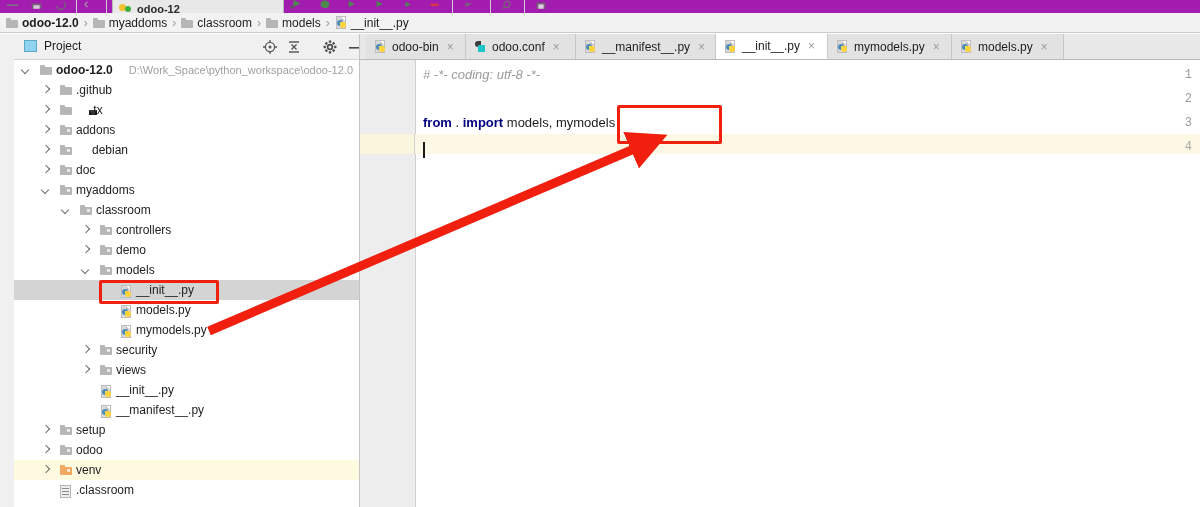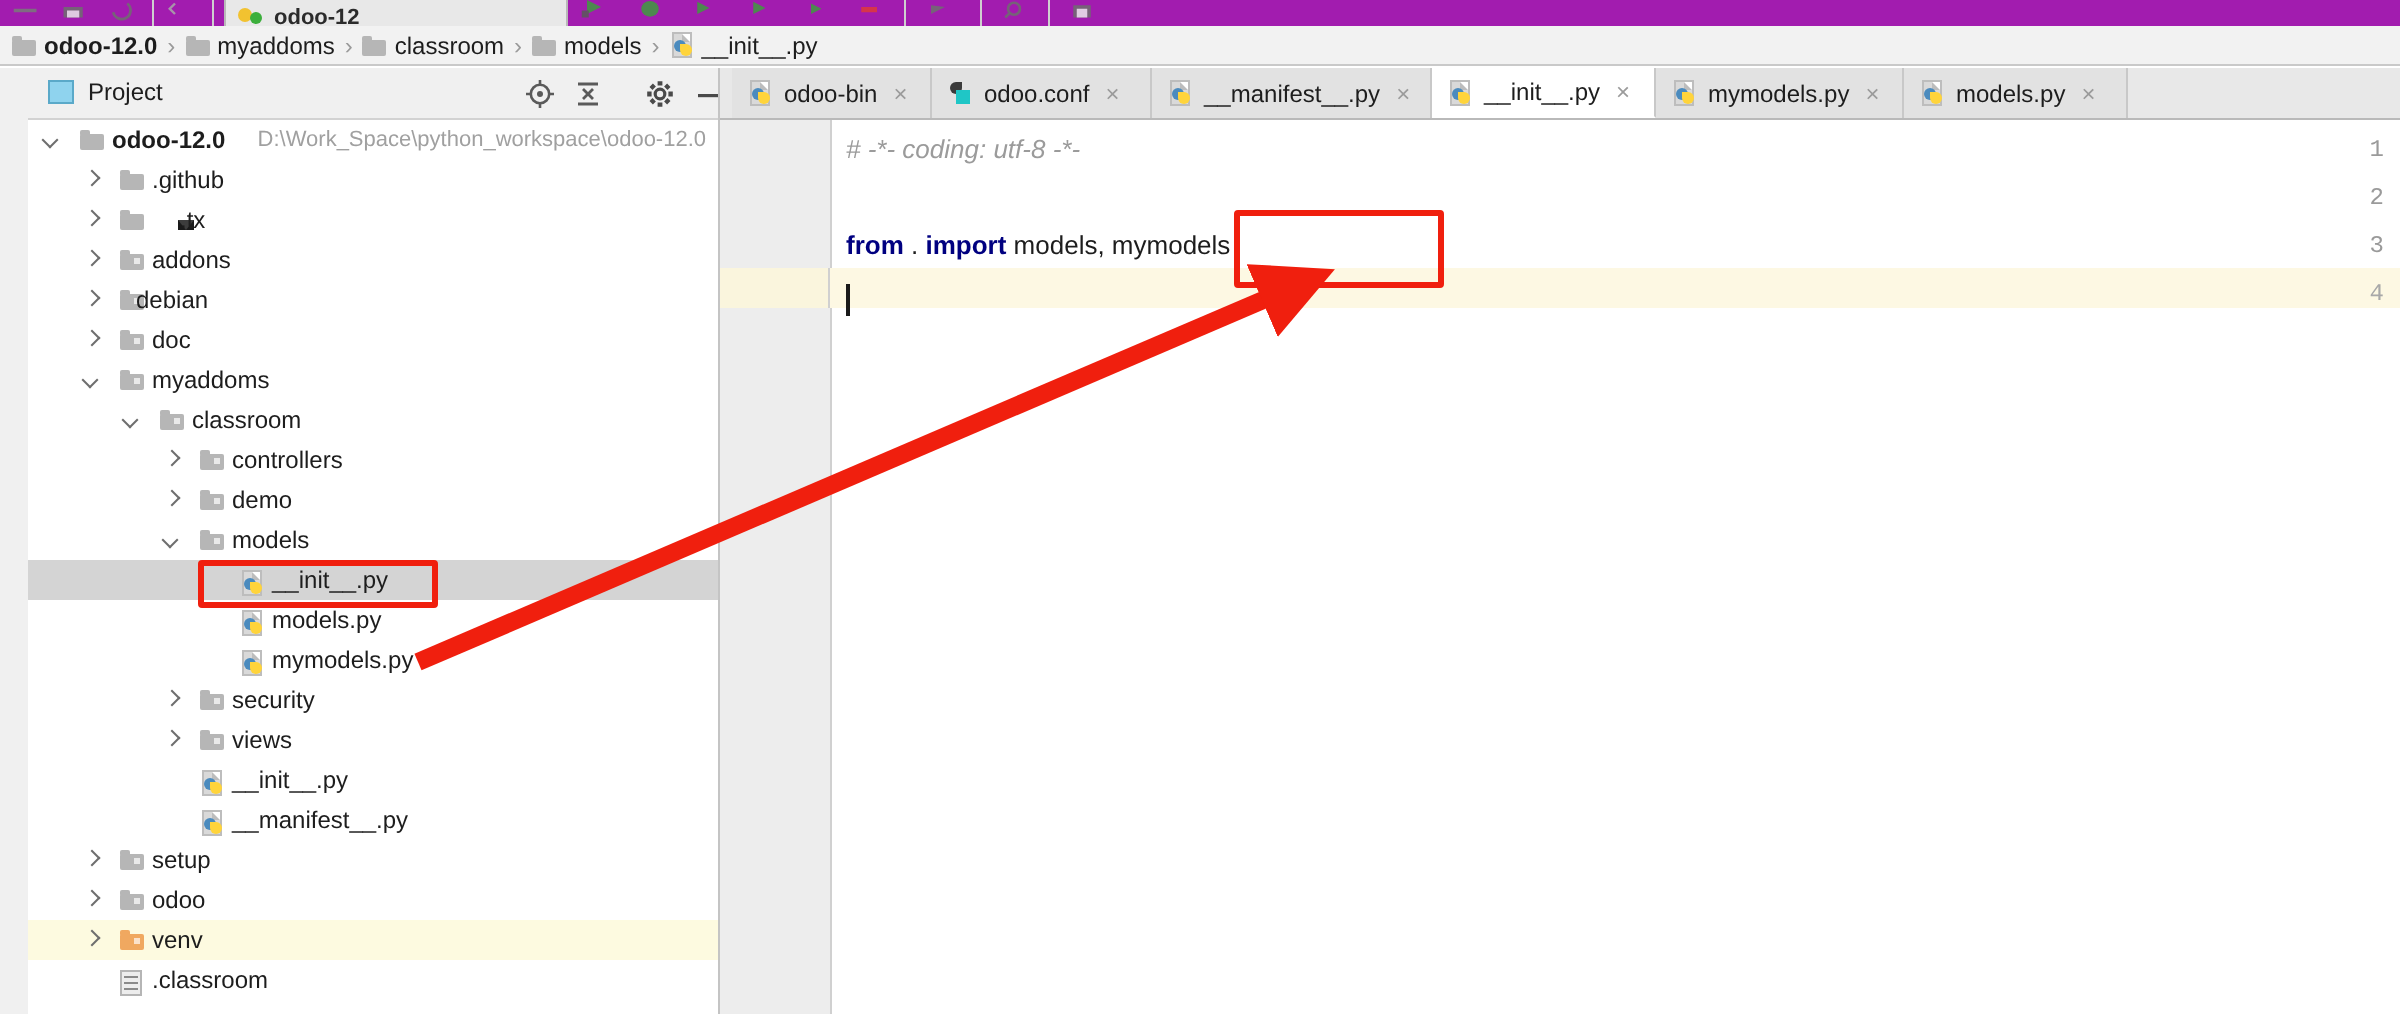--- a/index.html
+++ b/index.html
@@ -265,21 +265,21 @@
           </span>
           <span class="lbl" style="left: 62px;">addons</span>
         </div>
         <div class="row">
           <span class="arrow" style="left: 28px;"></span>
           <span class="ico-folder ficon" style="left: 46px; position: absolute;">
             <u></u>
             <i></i>
             <s></s>
           </span>
-          <span class="lbl" style="left: 54px;">debian</span>
+          <span class="lbl" style="left: 78px;">debian</span>
         </div>
         <div class="row">
           <span class="arrow" style="left: 28px;"></span>
           <span class="ico-folder ficon" style="left: 46px; position: absolute;">
             <u></u>
             <i></i>
             <s></s>
           </span>
           <span class="lbl" style="left: 62px;">doc</span>
         </div>

